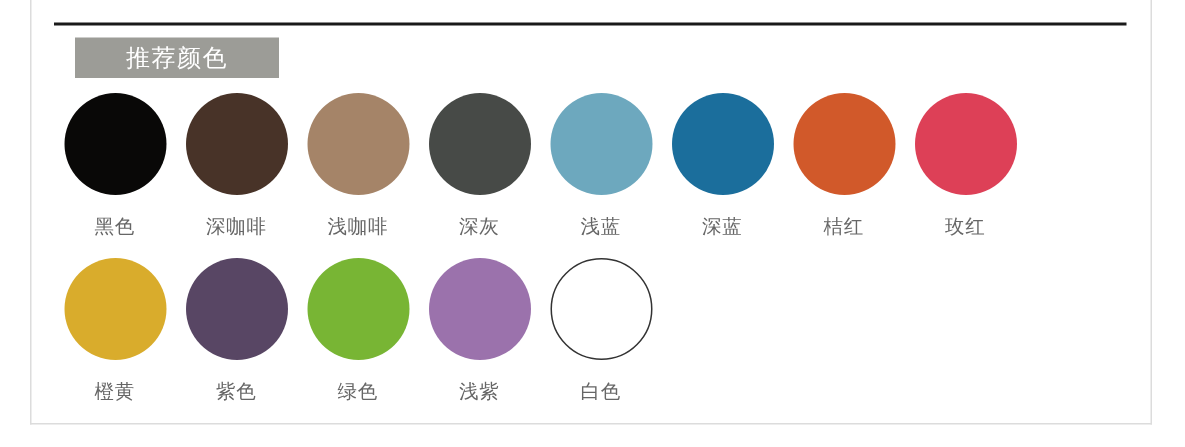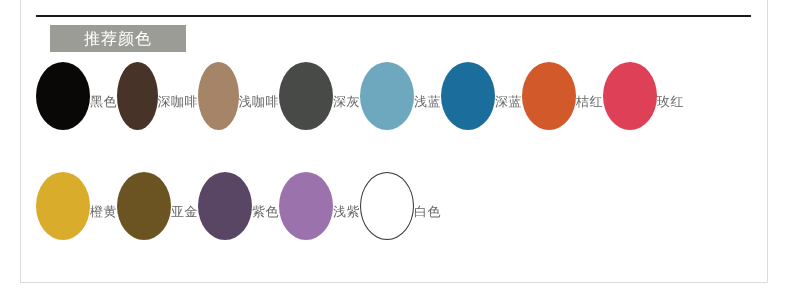--- a/index.html
+++ b/index.html
@@ -70,21 +70,21 @@
   .swatch-row {
     display: flex;
     flex-direction: row;
     align-items: flex-start;
     height: 110px;
   }
 
   .swatch-cell {
     width: 81px;
     display: flex;
-    flex-direction: row;
+    flex-direction: column;
     align-items: center;
     flex: 0 0 auto;
   }
 
   .swatch-dot {
     width: 68px;
     height: 68px;
     border-radius: 50%;
     box-sizing: border-box;
   }
@@ -145,26 +145,26 @@
           <div class="swatch-dot" style="background: rgb(221, 64, 87);"></div>
           <div class="swatch-label">玫红</div>
         </div>
       </div>
     <div class="swatch-row">
         <div class="swatch-cell">
           <div class="swatch-dot" style="background: rgb(217, 172, 44);"></div>
           <div class="swatch-label">橙黄</div>
         </div>
         <div class="swatch-cell">
-          <div class="swatch-dot" style="background: rgb(107, 84, 33);"></div>
-          <div class="swatch-label">亚金</div>
+          <div class="swatch-dot" style="background: rgb(88, 70, 100);"></div>
+          <div class="swatch-label">紫色</div>
         </div>
         <div class="swatch-cell">
-          <div class="swatch-dot" style="background: rgb(88, 70, 100);"></div>
-          <div class="swatch-label">紫色</div>
+          <div class="swatch-dot" style="background: rgb(120, 181, 52);"></div>
+          <div class="swatch-label">绿色</div>
         </div>
         <div class="swatch-cell">
           <div class="swatch-dot" style="background: rgb(155, 114, 172);"></div>
           <div class="swatch-label">浅紫</div>
         </div>
         <div class="swatch-cell">
           <div class="swatch-dot outlined" style="background: rgb(255, 255, 255);"></div>
           <div class="swatch-label">白色</div>
         </div>
       </div>

